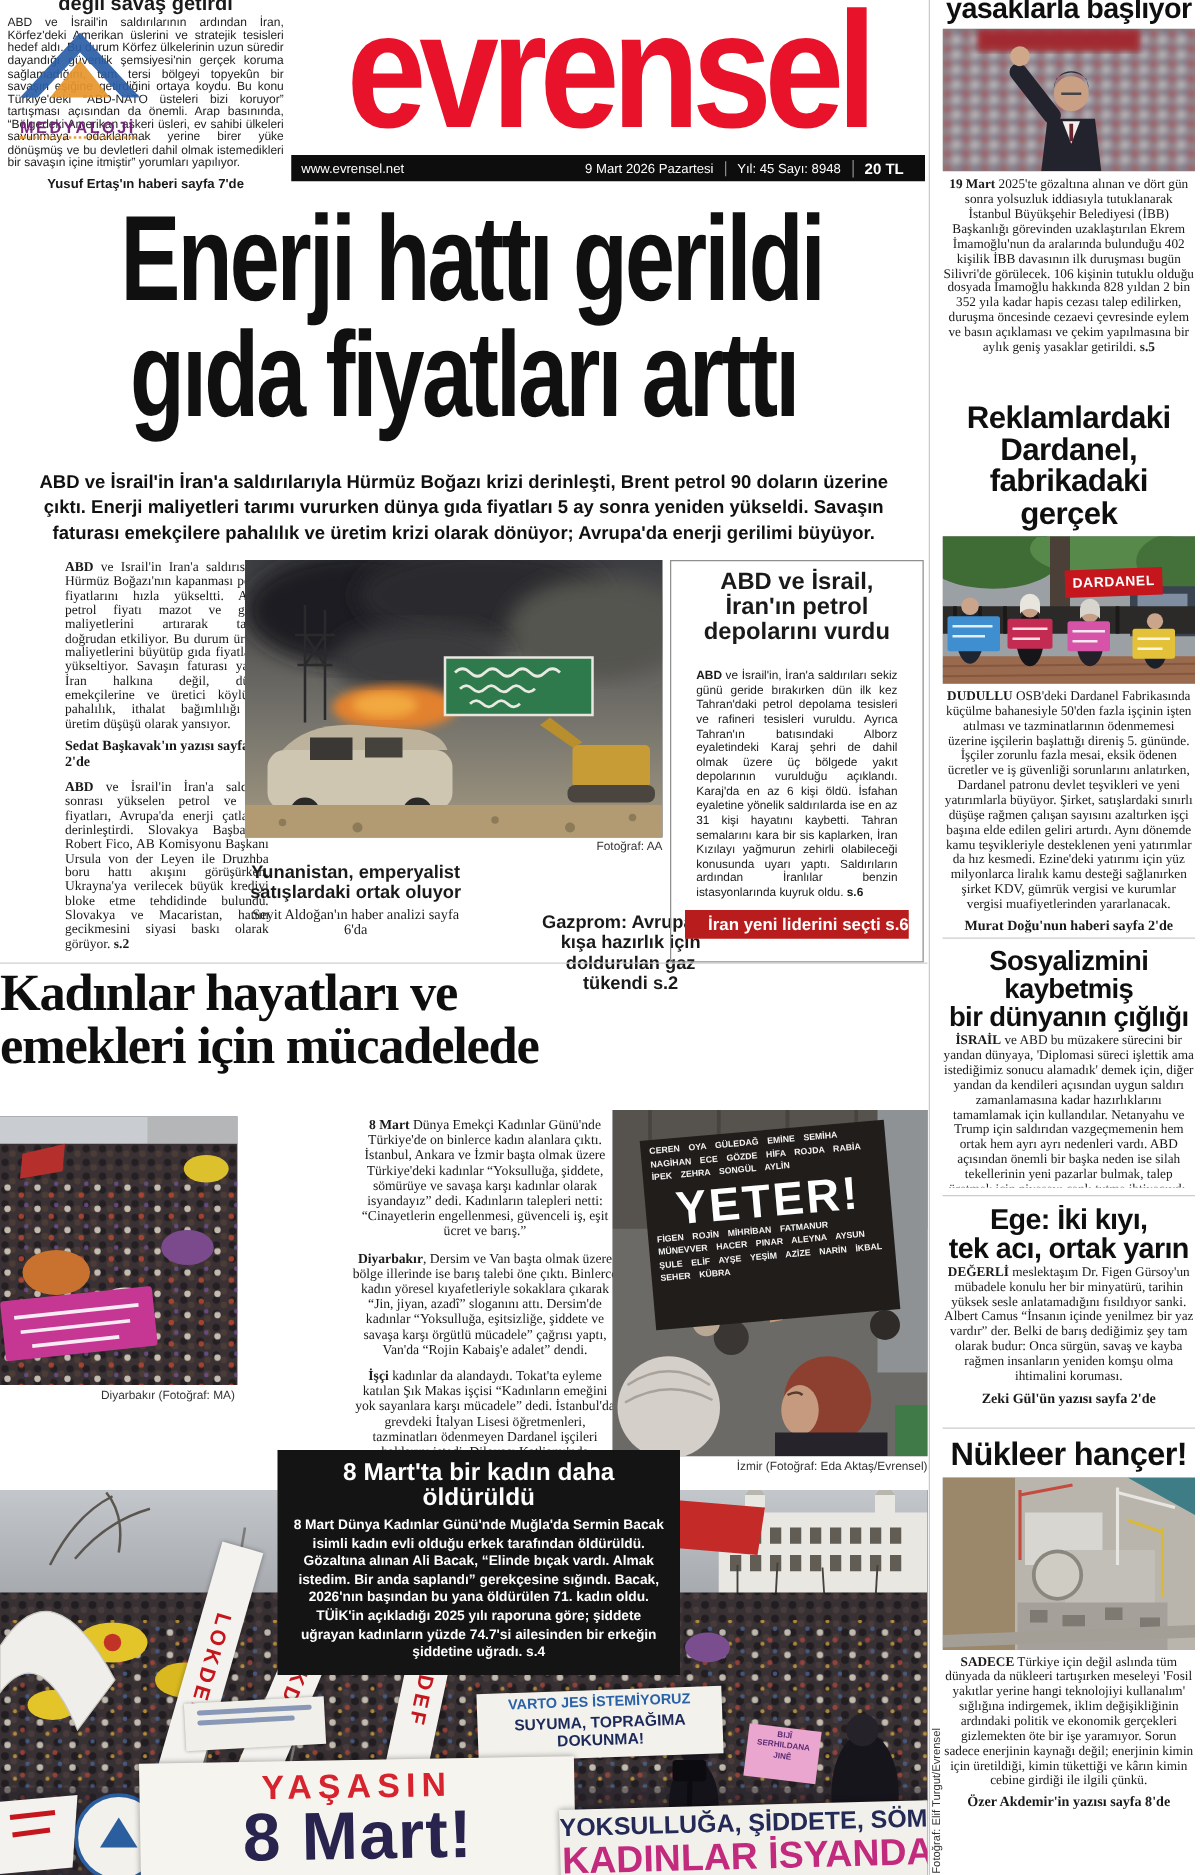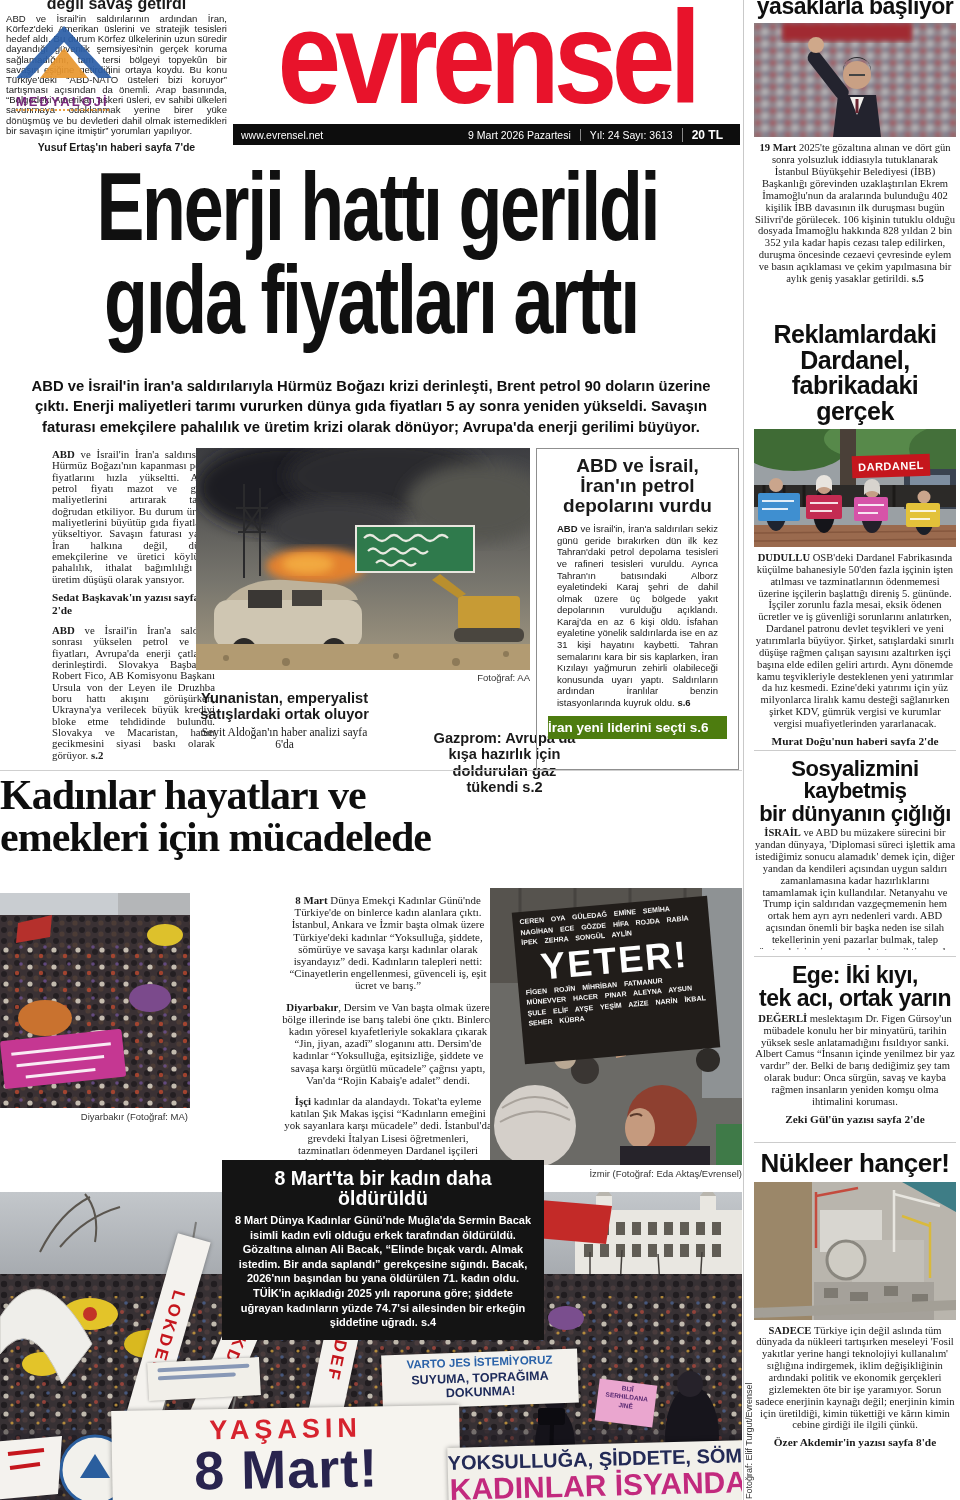--- a/index.html
+++ b/index.html
@@ -40,22 +40,22 @@
   .leadphoto{position:absolute;left:196px;top:448px;width:334px;height:222px;overflow:hidden;background:#555;}
   .photocredit{position:absolute;left:196px;top:672px;width:334px;text-align:right;
                font-family:"Liberation Sans",sans-serif;font-size:9.5px;color:#333;}
   .capL{position:absolute;left:198px;top:690px;width:173px;text-align:center;}
   .capR{position:absolute;left:381px;top:730px;width:151px;text-align:center;margin-left:48px;}
   .capT{font-family:"Liberation Sans",sans-serif;font-weight:700;font-size:14.6px;line-height:1.12;margin:0;}
   .capS{font-size:11.5px;margin:3px 0 0 0;}
   .iranbox{position:absolute;left:536px;top:448px;width:203px;height:322px;border:1px solid #8f8f8f;
            box-sizing:border-box;padding:7px 20px;overflow:hidden;font-family:"Liberation Sans",sans-serif;}
   .iranbox h3{margin:0;font-size:19px;line-height:1.04;text-align:center;font-weight:700;}
-  .iranbox .bd{font-size:9.5px;line-height:1.22;text-align:justify;margin:8px 0 0 0;}
-  .iranbar{background:#4d7c0f;color:#fff;font-weight:700;font-size:13.5px;text-align:left;
+  .iranbox .bd{font-size:9.5px;line-height:1.22;text-align:justify;margin:20px 0 0 0;}
+  .iranbar{background:#b91c1c;color:#fff;font-weight:700;font-size:13.5px;text-align:right;
            padding:4px 0;margin:7px -9px 7px -9px;}
   
   .hrline{position:absolute;left:0;width:742px;border-top:1px solid #cfcfcf;}
   .womenhead{position:absolute;left:0;top:775px;width:696px;text-align:left;
              font-family:"Liberation Serif",serif;font-weight:700;font-size:42px;line-height:.99;
              letter-spacing:-1px;white-space:pre-line;color:#0e0e0e;}
   .wphotoL{position:absolute;left:0;top:893px;width:190px;height:215px;overflow:hidden;background:#777;}
   .wcapL{position:absolute;left:0;top:1111px;width:188px;text-align:right;
          font-family:"Liberation Sans",sans-serif;font-size:9.5px;color:#333;}
   .wtext{position:absolute;left:281px;top:894px;width:214px;height:268px;overflow:hidden;
@@ -130,21 +130,21 @@
       </svg><br>
       <span class="wm-text">MEDYALOJİ</span>
     </div>
   </div>
 
   <div class="brand">evrensel</div>
   <div class="datebar">
     <span>www.evrensel.net</span>
     <span class="sp"></span>
     <span class="seg" style="border-left:none">9 Mart 2026 Pazartesi</span>
-    <span class="seg">Yıl: 24  Sayı: 3613</span>
+    <span class="seg">Yıl: 45  Sayı: 8948</span>
     <span class="seg price">20 TL</span>
   </div>
 
   <div class="mainhead">
     <div class="ln">Enerji hattı gerildi</div>
     <div class="ln">gıda fiyatları arttı</div>
   </div>
   <div class="deck">ABD ve İsrail'in İran'a saldırılarıyla Hürmüz Boğazı krizi derinleşti, Brent petrol 90 doların üzerine çıktı. Enerji maliyetleri tarımı vururken dünya gıda fiyatları 5 ay sonra yeniden yükseldi. Savaşın faturası emekçilere pahalılık ve üretim krizi olarak dönüyor; Avrupa'da enerji gerilimi büyüyor.</div>
 
   <div class="col1">

